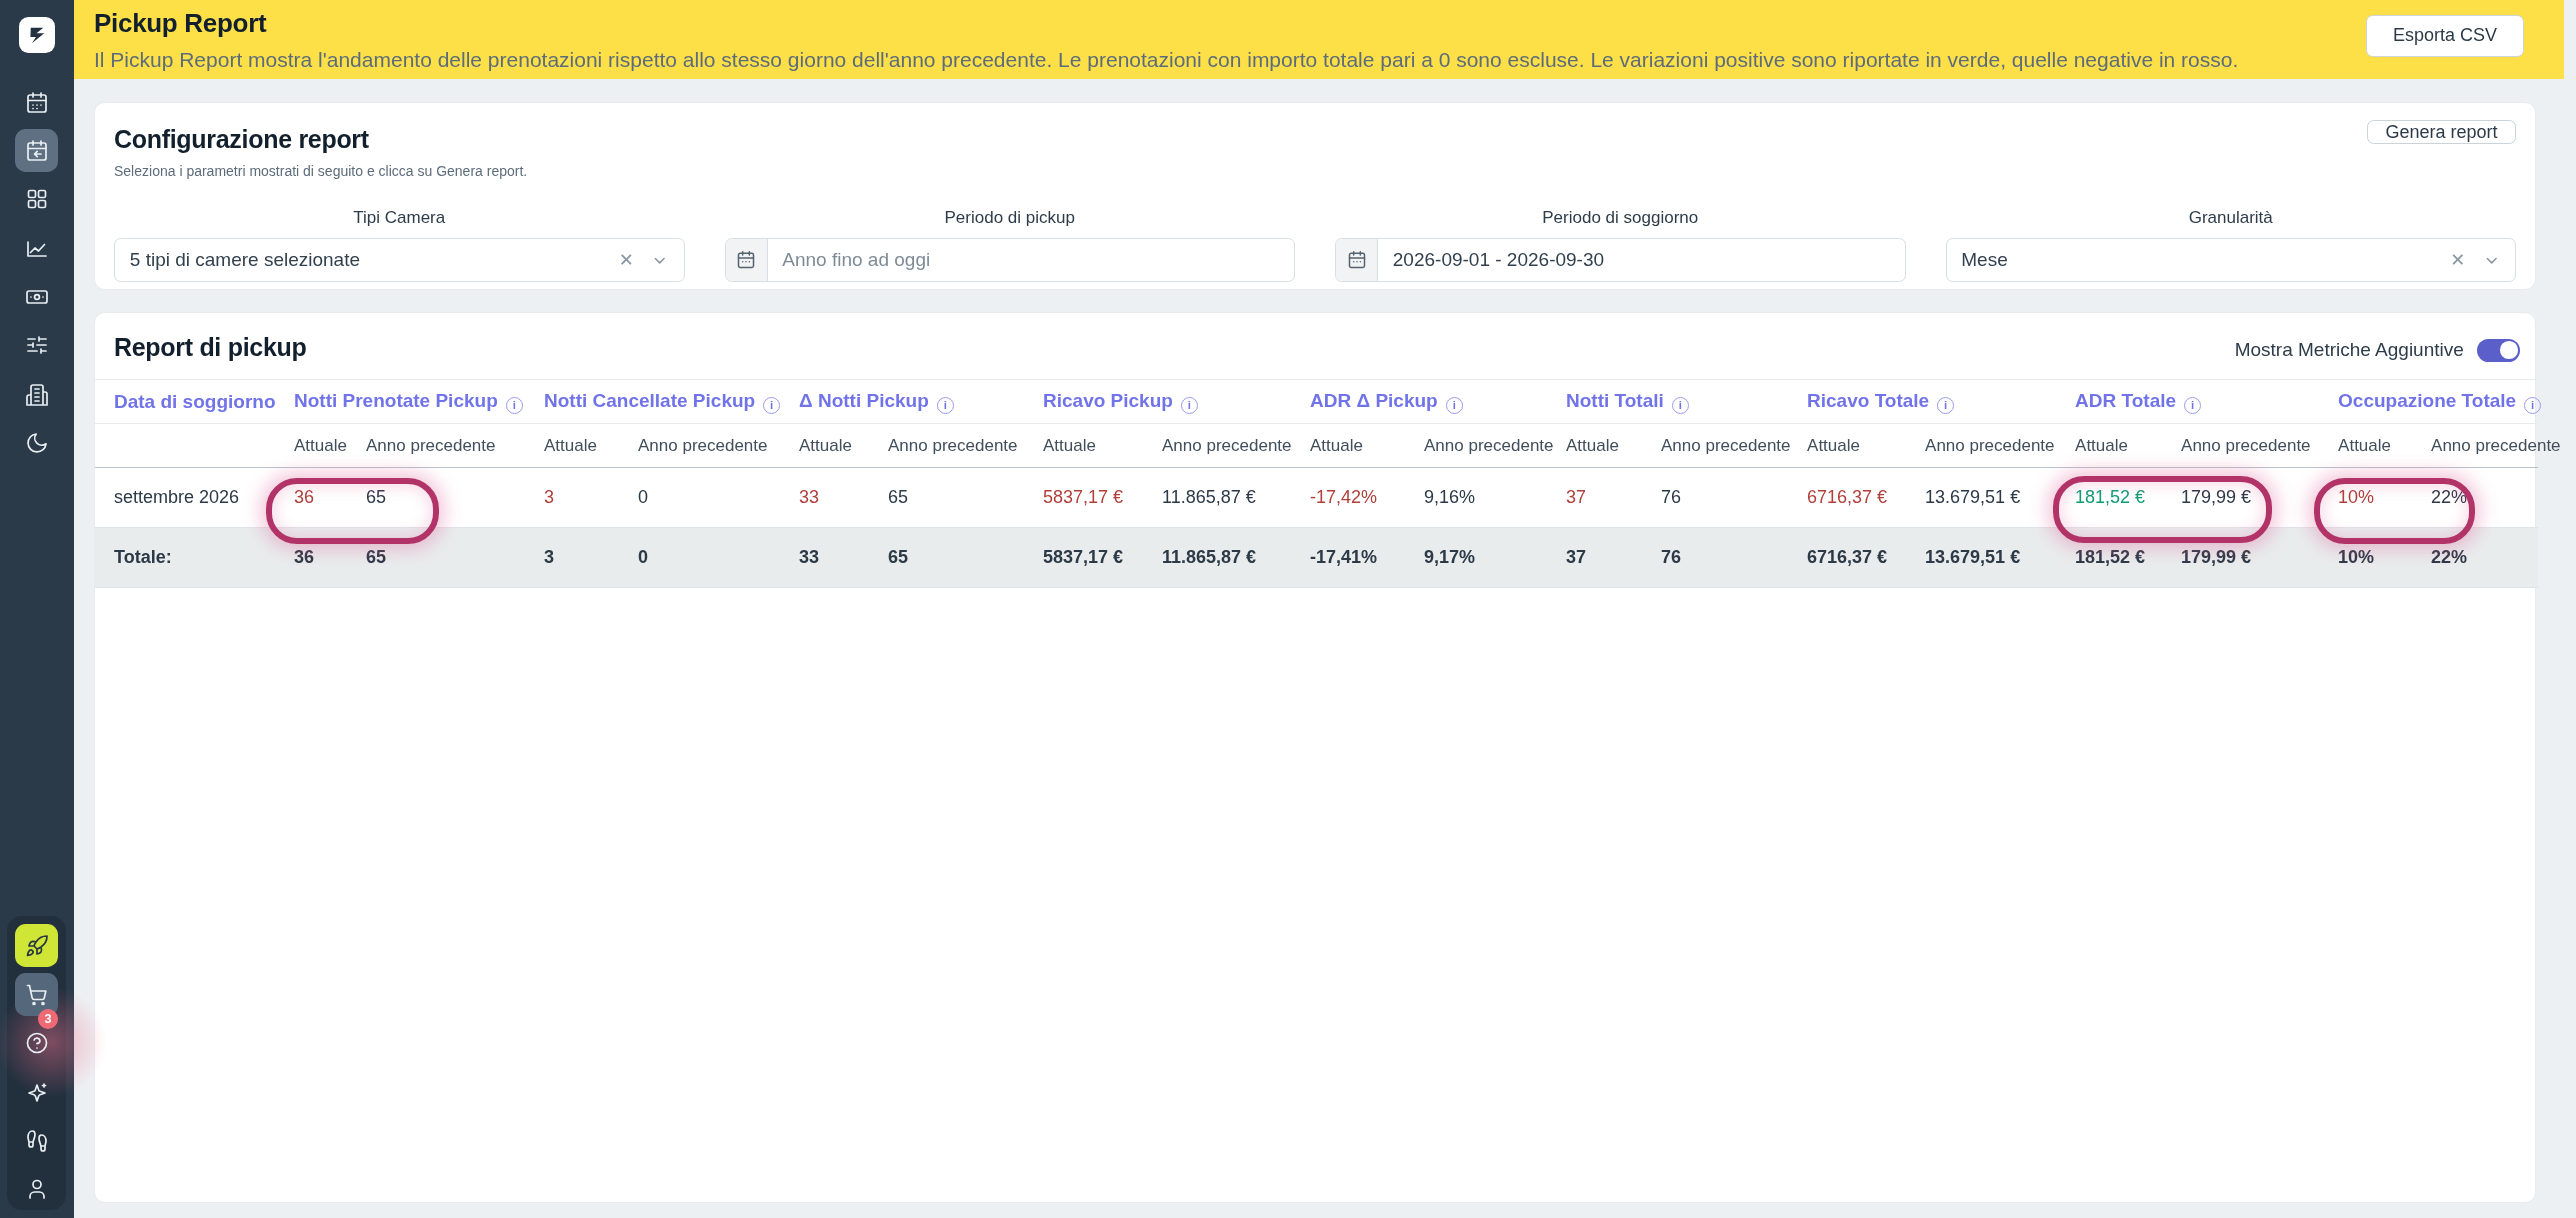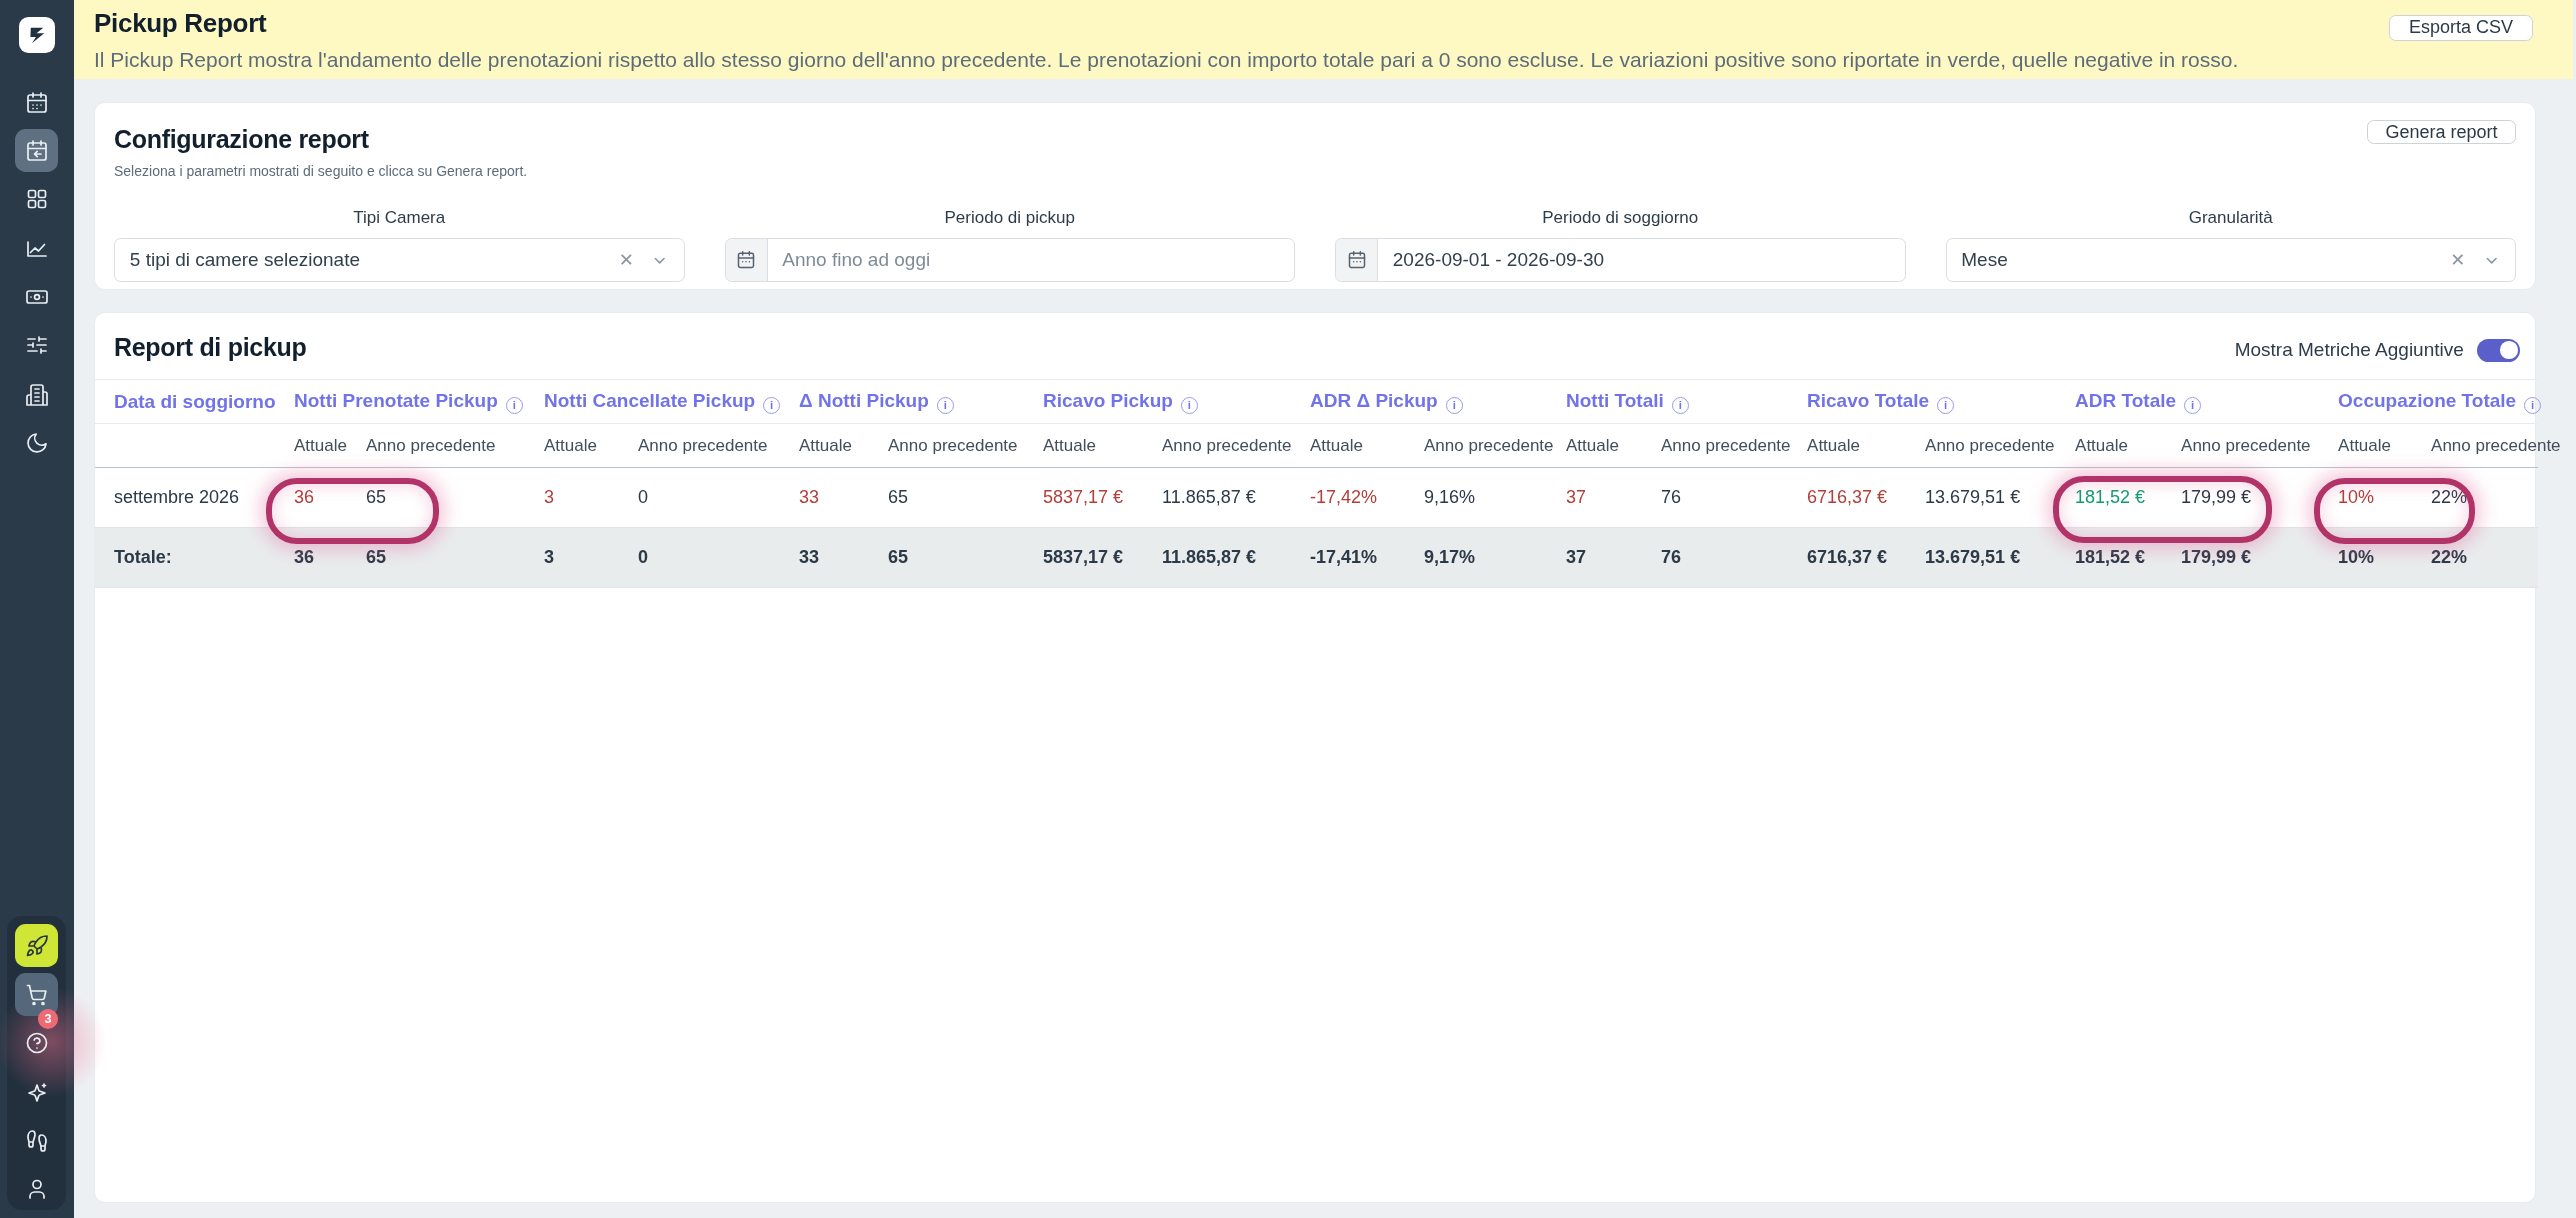--- a/index.html
+++ b/index.html
@@ -18,26 +18,26 @@
   .nav-item.lime { background:#cfe636; }
   .nav-item.lime svg { stroke:#273542; }
   .nav-item.tile { background:#55687b; }
   .bottom-panel { position:absolute; left:7.4px; top:916px; width:59px; height:294px; background:rgba(12,24,36,.28); border-radius:14.8px; }
   .help-halo { position:absolute; left:-5.4px; top:985px; width:114px; height:114px; pointer-events:none;
                background:radial-gradient(circle, rgba(240,110,140,.45) 0%, rgba(240,110,140,0) 68%); }
   .badge { position:absolute; left:38px; top:1009px; min-width:20px; height:20px; border-radius:10px; background:#ef6a75;
            color:#fff; font-size:12.7px; font-weight:700; display:flex; align-items:center; justify-content:center; z-index:6; }
 
   
-  .topbar { position:absolute; left:74px; top:0; right:3px; height:79px; background:#fef9c3; z-index:2; }
+  .topbar { position:absolute; left:74px; top:0; right:12px; height:79px; background:#fde047; z-index:2; }
   .page-title { position:absolute; left:20px; top:8px; font-size:26px; font-weight:700; letter-spacing:-0.3px; color:#121f2c; }
   .page-desc { position:absolute; left:20px; top:48px; font-size:21px; color:#5d6c7a; }
   .btn { display:inline-flex; align-items:center; justify-content:center; background:#fff; border:1.3px solid #ccd4da;
          border-radius:6.7px; font-size:18px; font-weight:500; color:#2c3a48; cursor:pointer; font-family:inherit; }
-  .export-btn { position:absolute; right:40px; top:14.8px; height:26px; padding:0 19px; }
+  .export-btn { position:absolute; right:40px; top:14.8px; height:42px; padding:0 26px; }
 
   
   .content { position:absolute; left:74px; top:79px; right:0; bottom:0; background:#edf0f2; }
   .card { position:absolute; left:20px; width:2442px; background:#fff; border:0.7px solid #e7ebee; border-radius:10.7px; }
   .config-card { top:23px; height:188px; }
   .report-card { top:233px; bottom:14.8px; }
 
   .card-h2 { font-size:25px; font-weight:700; letter-spacing:-0.3px; color:#121f2c; }
   .config-head { position:relative; padding:21.5px 19px 0 19px; }
   .config-sub { font-size:14px; color:#5d6c7a; margin-top:9.4px; }

